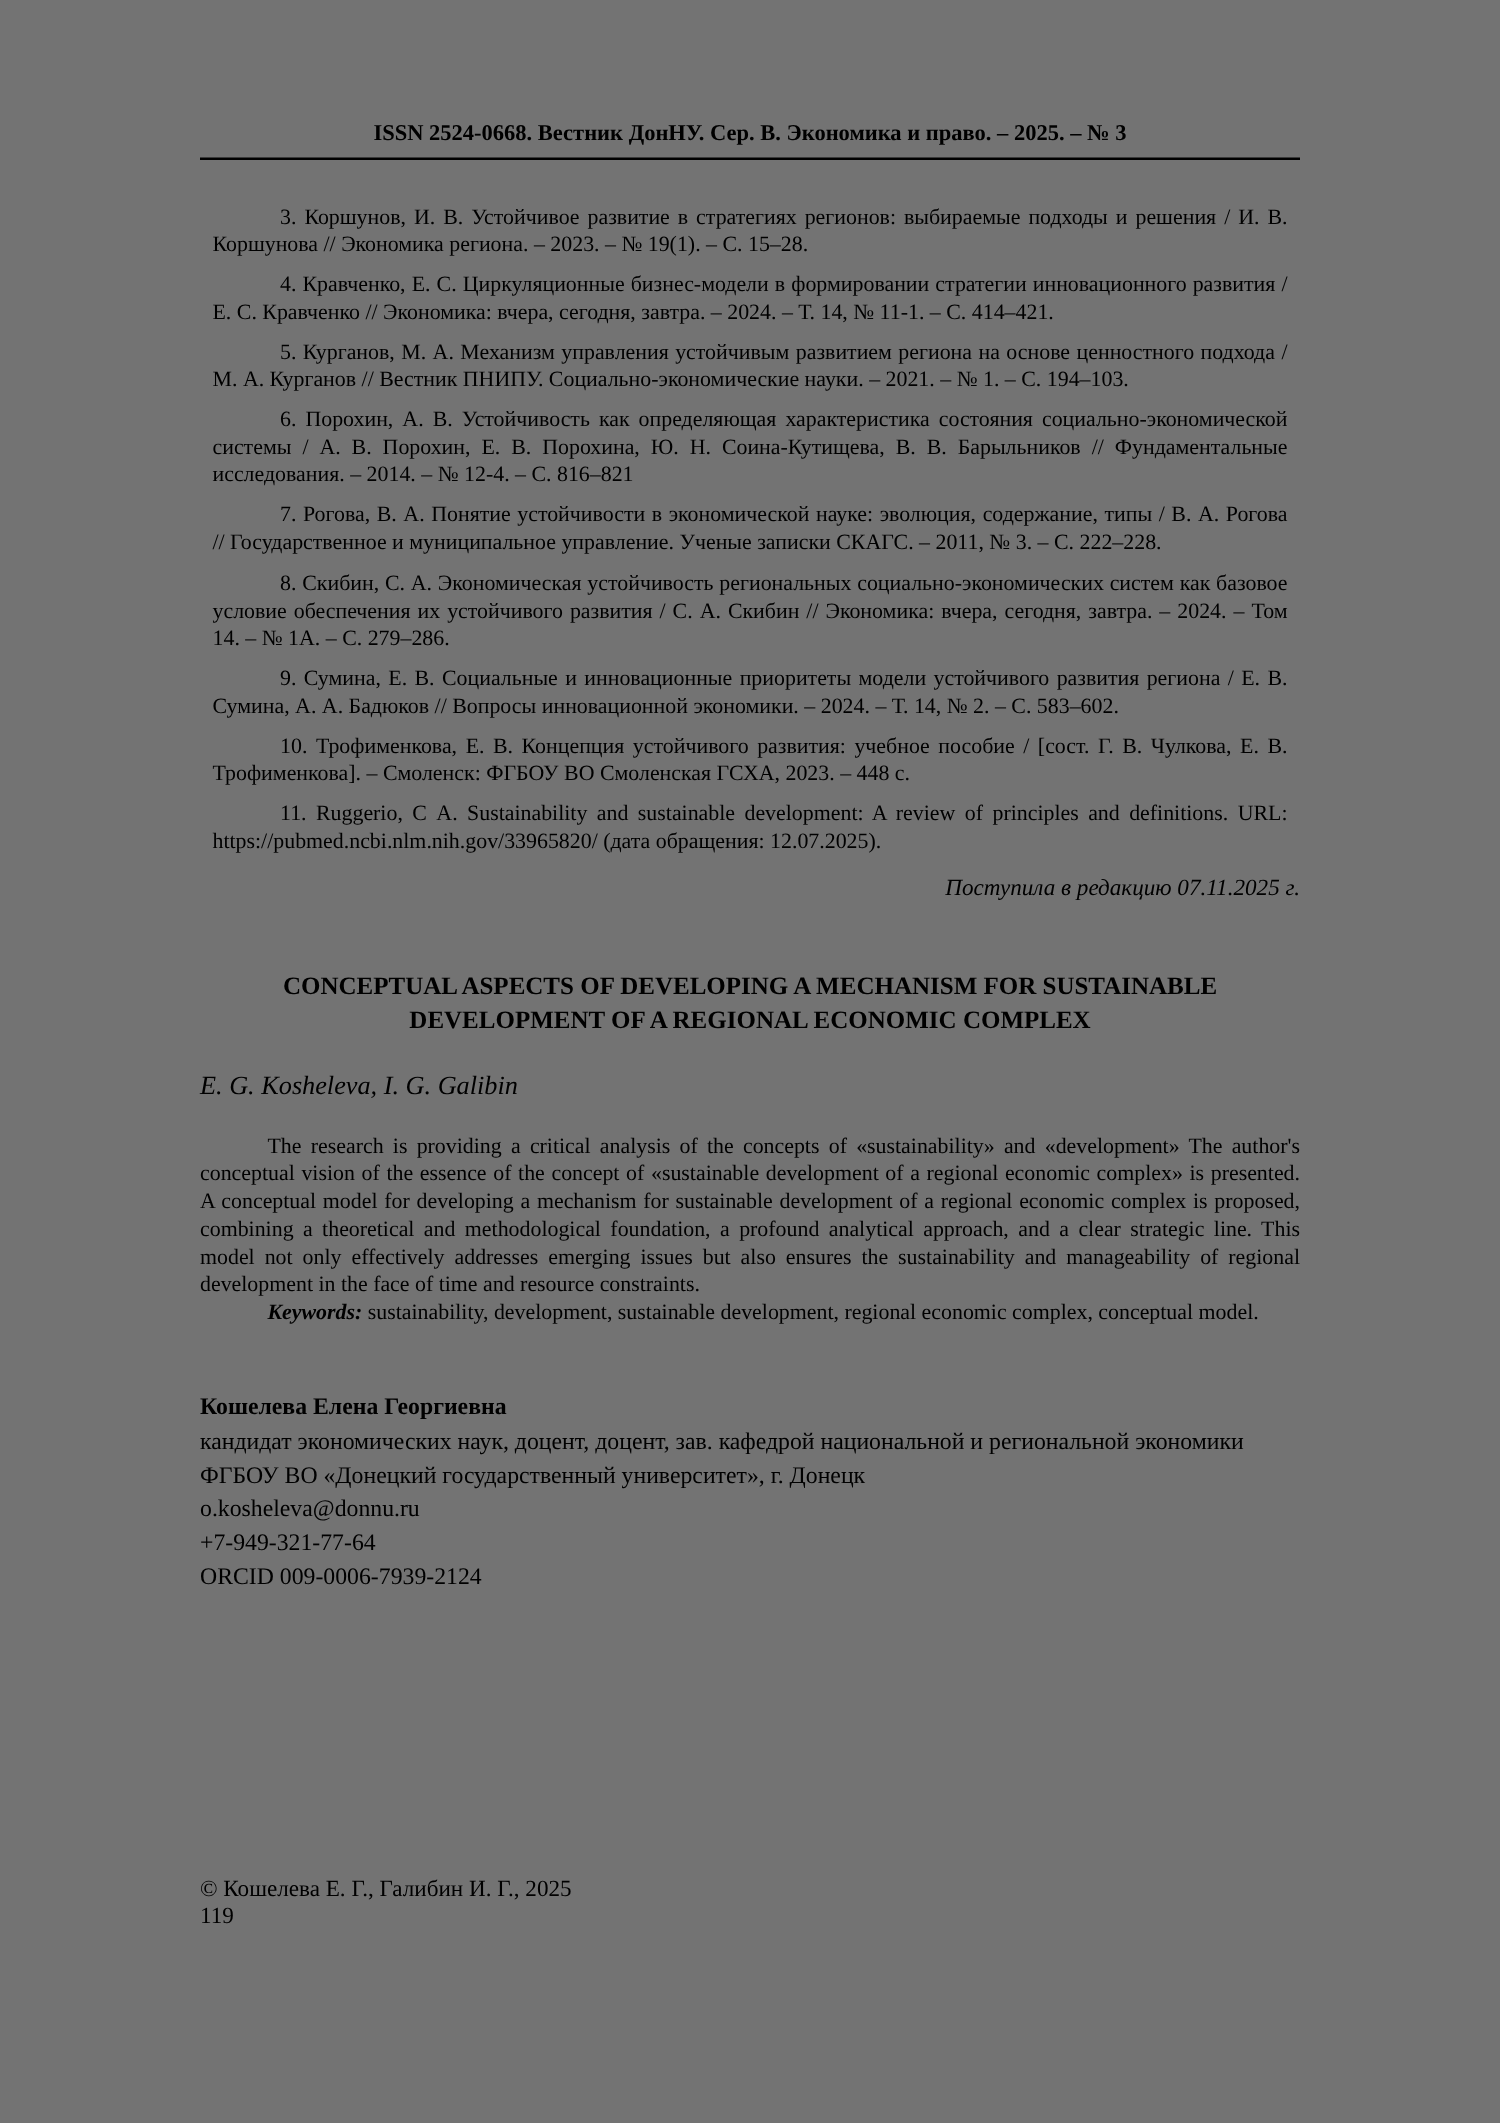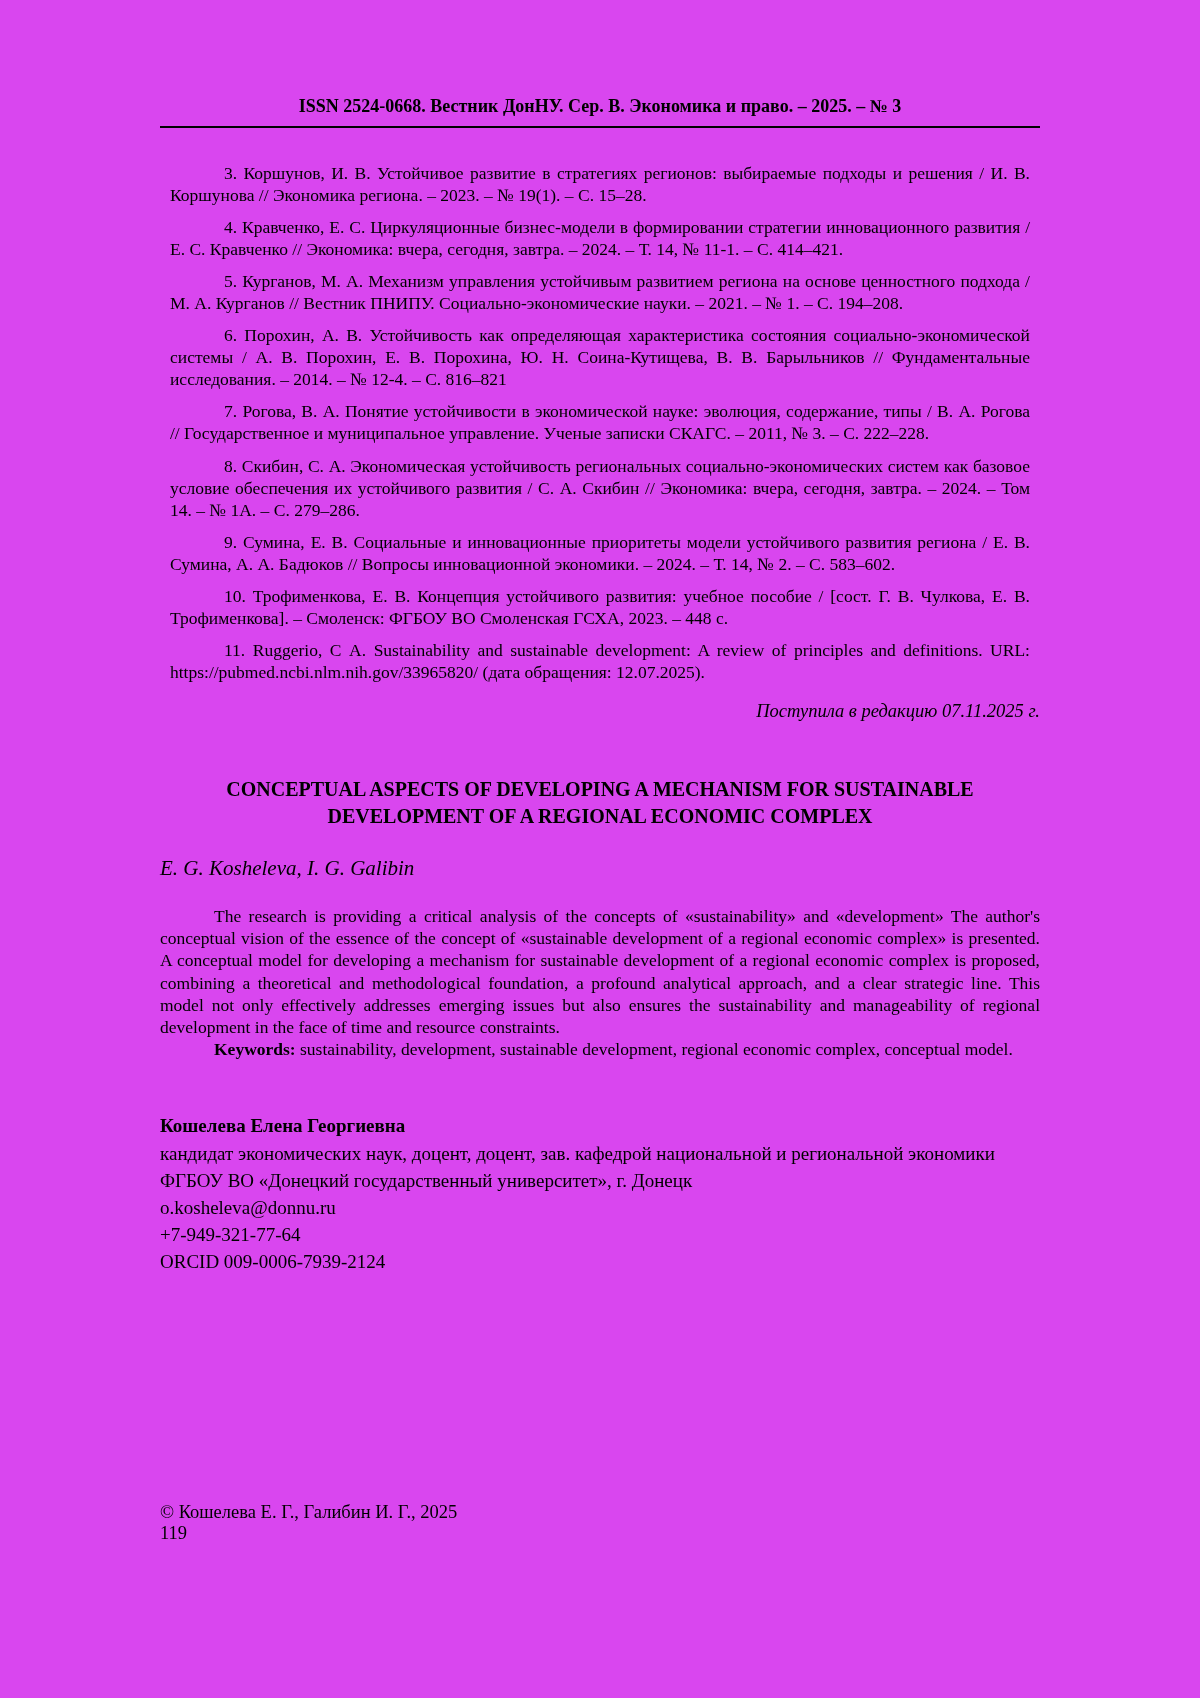--- a/index.html
+++ b/index.html
@@ -6,21 +6,21 @@
     margin: 0;
     padding: 0;
     background: #ffffff;
   }
   .page {
     position: relative;
     width: 1200px;
     height: 1698px;
     box-sizing: border-box;
     padding: 96px 160px 0 160px;
-    background: #d946ef;
+    background: #737373;
     color: #000000;
     font-family: "Liberation Serif", "DejaVu Serif", serif;
     font-size: 17.5px;
     overflow: hidden;
   }
   .journal-header {
     text-align: center;
     font-weight: bold;
     font-size: 18px;
     border-bottom: 2px solid #000;
@@ -55,20 +55,21 @@
     margin-top: 24px;
   }
   .abstract-block p {
     margin: 0;
     text-align: justify;
     text-indent: 54px;
     line-height: 1.27;
   }
   .bi {
     font-weight: bold;
+    font-style: italic;
   }
   .author-info {
     margin-top: 52px;
     font-size: 19px;
     line-height: 1.43;
   }
   .author-info p {
     margin: 0;
     text-align: justify;
   }
@@ -89,21 +90,21 @@
 </head>
 <body>
 
 <div class="page">
 
   <div class="journal-header">ISSN 2524-0668. Вестник ДонНУ. Сер. В. Экономика и право. – 2025. – № 3</div>
 
   <div class="references">
     <p>3.  Коршунов, И. В. Устойчивое развитие в стратегиях регионов: выбираемые подходы и решения / И. В. Коршунова // Экономика региона. – 2023. – № 19(1). – С. 15–28.</p>
     <p>4.  Кравченко, Е. С. Циркуляционные бизнес-модели в формировании стратегии инновационного развития / Е. С. Кравченко // Экономика: вчера, сегодня, завтра. – 2024. – Т. 14, № 11-1. – С. 414–421.</p>
-    <p>5.  Курганов, М. А. Механизм управления устойчивым развитием региона на основе ценностного подхода / М. А. Курганов // Вестник ПНИПУ. Социально-экономические науки. – 2021. – № 1. – С.  194–208.</p>
+    <p>5.  Курганов, М. А. Механизм управления устойчивым развитием региона на основе ценностного подхода / М. А. Курганов // Вестник ПНИПУ. Социально-экономические науки. – 2021. – № 1. – С.  194–103.</p>
     <p>6.  Порохин, А. В. Устойчивость как определяющая характеристика состояния социально-экономической системы / А. В. Порохин, Е. В. Порохина, Ю. Н. Соина-Кутищева, В. В. Барыльников // Фундаментальные исследования. – 2014. – № 12-4. – С. 816–821</p>
     <p>7.  Рогова, В. А. Понятие устойчивости в экономической науке: эволюция, содержание, типы / В. А. Рогова // Государственное и муниципальное управление. Ученые записки СКАГС. – 2011, № 3. – С. 222–228.</p>
     <p>8.  Скибин, С. А. Экономическая устойчивость региональных социально-экономических систем как базовое условие обеспечения их устойчивого развития / С. А. Скибин // Экономика: вчера, сегодня, завтра. – 2024. – Том 14. – № 1А. – С. 279–286.</p>
     <p>9.  Сумина, Е. В. Социальные и инновационные приоритеты модели устойчивого развития региона / Е. В. Сумина, А. А. Бадюков // Вопросы инновационной экономики. – 2024. – Т. 14, № 2. – С. 583–602.</p>
     <p>10. Трофименкова, Е. В. Концепция устойчивого развития: учебное пособие / [сост. Г. В. Чулкова, Е. В. Трофименкова]. – Смоленск: ФГБОУ ВО Смоленская ГСХА, 2023. – 448 с.</p>
     <p>11. Ruggerio, C А. Sustainability and sustainable development: A review of principles and definitions. URL: https://pubmed.ncbi.nlm.nih.gov/33965820/ (дата обращения: 12.07.2025).</p>
   </div>
 
   <div class="received">Поступила в редакцию 07.11.2025 г.</div>
 

